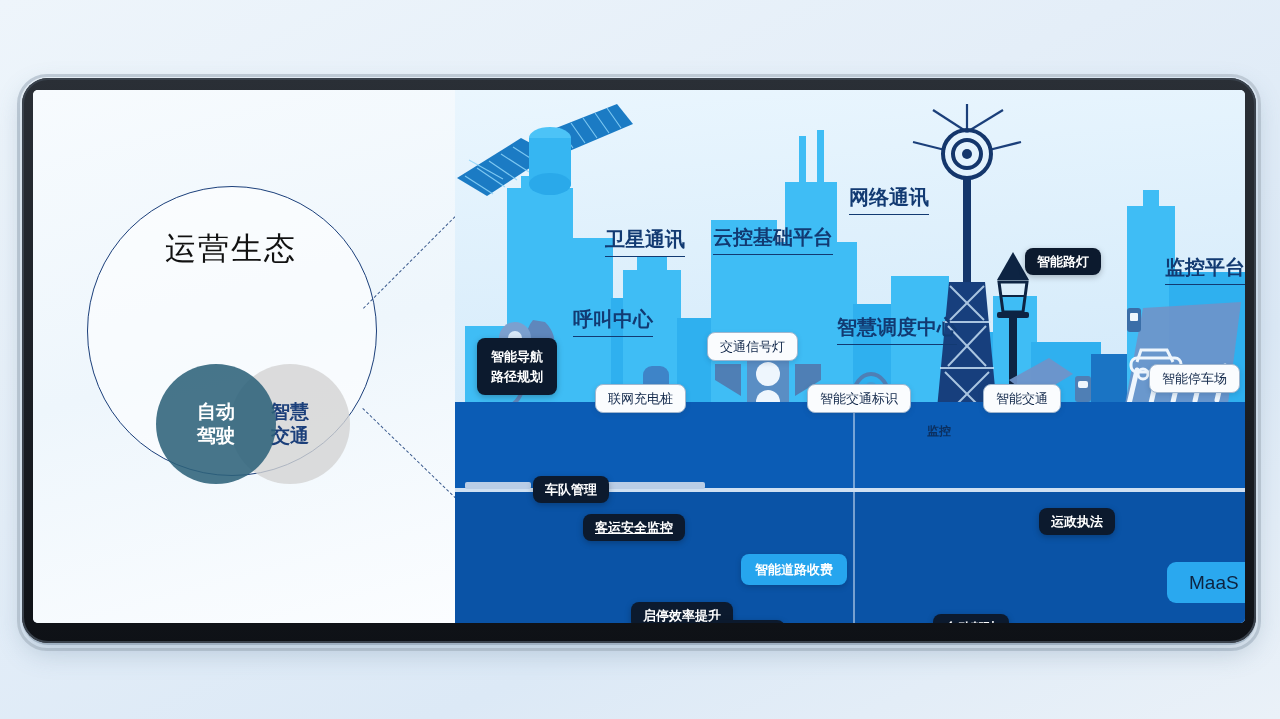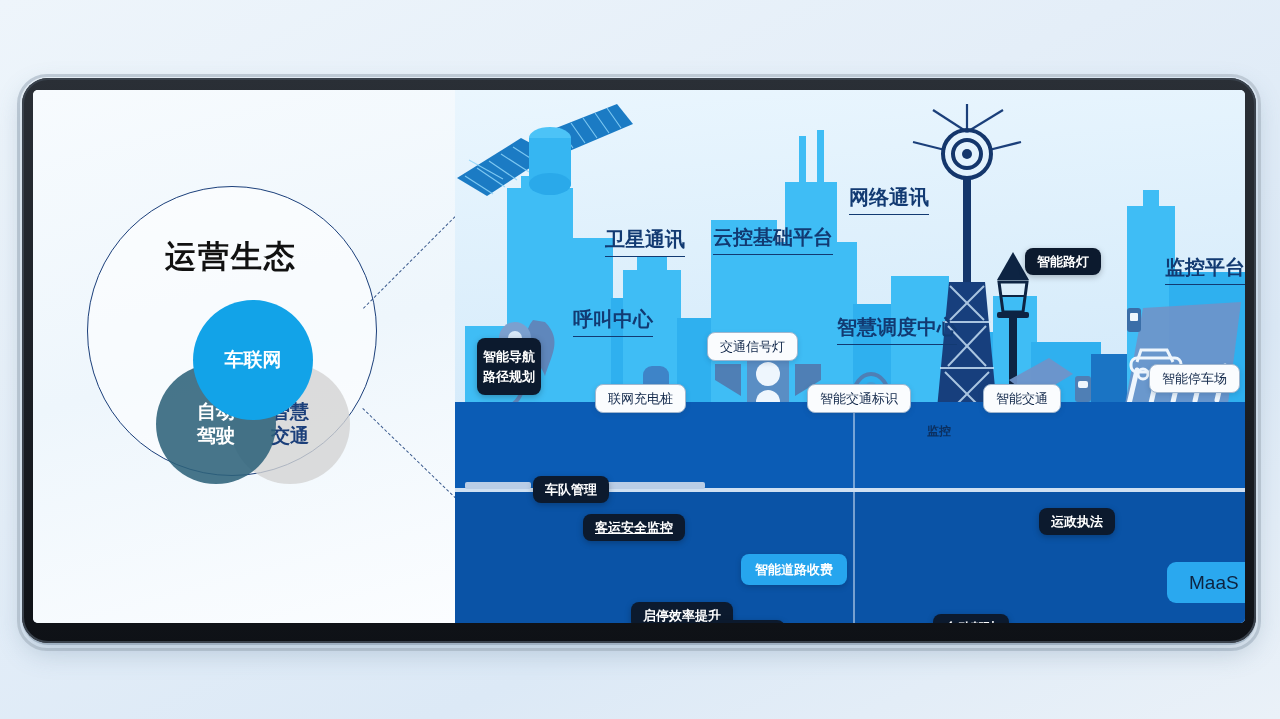--- a/index.html
+++ b/index.html
@@ -29,21 +29,21 @@
   }
   
   #leftpanel{position:absolute;left:0;top:0;width:422px;height:533px;
     background:linear-gradient(165deg,#f7fbfe 0%,#eef6fc 50%,#fbfdff 100%);}
   .bigcircle{
     position:absolute;left:54px;top:96px;width:288px;height:288px;border-radius:50%;
     border:1.6px solid #1b3f7a;background:rgba(255,255,255,.55);
   }
   #venn-title{
     position:absolute;left:54px;top:138px;width:288px;text-align:center;
-    font-size:31px;font-weight:bold;color:#111;letter-spacing:2px;margin-top:8px;
+    font-size:31px;font-weight:normal;color:#111;letter-spacing:2px;
   }
   .vcirc{position:absolute;border-radius:50%;display:flex;align-items:center;
     justify-content:center;text-align:center;line-height:1.25;}
   #v-top{left:160px;top:210px;width:120px;height:120px;background:#12a3e8;
     color:#fff;font-size:19px;font-weight:bold;z-index:3;}
   #v-left{left:123px;top:274px;width:120px;height:120px;background:rgba(45,98,122,.88);
     color:#fff;font-size:19px;font-weight:bold;z-index:2;}
   #v-right{left:197px;top:274px;width:120px;height:120px;background:rgba(211,211,211,.80);
     color:#1b3f7a;font-size:19px;font-weight:bold;z-index:1;}
   .dotline{position:absolute;border-top:1.5px dashed #1b3f7a;transform-origin:0 0;opacity:.85;}
@@ -75,23 +75,20 @@
 </head>
 <body>
 
 <div id="monitor">
   <div id="screen">
 
     <div id="leftpanel">
       <div class="bigcircle"></div>
       <div id="venn-title">运营生态</div>
 
-      <div class="vcirc" id="v-top">
-        <span>车联网</span>
-      </div>
       <div class="vcirc" id="v-left">
         <span>
           <span>自动</span><br><span>驾驶</span>
         </span>
       </div>
       <div class="vcirc" id="v-right">
         <span>
           <span>智慧</span><br><span>交通</span>
         </span>
       </div>
@@ -329,21 +326,21 @@
       <div style="position:absolute;left:10px;top:392px;width:66px;height:7px;background:#b9cde6;border-radius:2px;"></div>
       <div style="position:absolute;left:130px;top:392px;width:120px;height:7px;background:#b9cde6;border-radius:2px;"></div>
 
       <div class="head" style="left:150px;top:136px;">卫星通讯</div>
       <div class="head" style="left:258px;top:134px;">云控基础平台</div>
       <div class="head" style="left:394px;top:94px;">网络通讯</div>
       <div class="head" style="left:118px;top:216px;">呼叫中心</div>
       <div class="head" style="left:382px;top:224px;text-align:right;">智慧调度中心</div>
       <div class="head" style="left:710px;top:164px;">监控平台</div>
 
-      <div class="badge b-dark" style="left:22px;top:248px;padding:9px 6px;line-height:1.5;text-align:center;">
+      <div class="badge b-dark" style="left:22px;top:248px;padding:9px 14px;line-height:1.5;text-align:center;">
         <div>智能导航</div>
         <div>路径规划</div>
       </div>
       <div class="badge b-white" style="left:140px;top:294px;">联网充电桩</div>
       <div class="badge b-white" style="left:252px;top:242px;">交通信号灯</div>
       <div class="badge b-white" style="left:352px;top:294px;">智能交通标识</div>
       <div class="badge b-white" style="left:528px;top:294px;">智能交通</div>
       <div class="badge b-dark" style="left:570px;top:158px;">智能路灯</div>
       <div class="badge b-white" style="left:694px;top:274px;">智能停车场</div>
 

